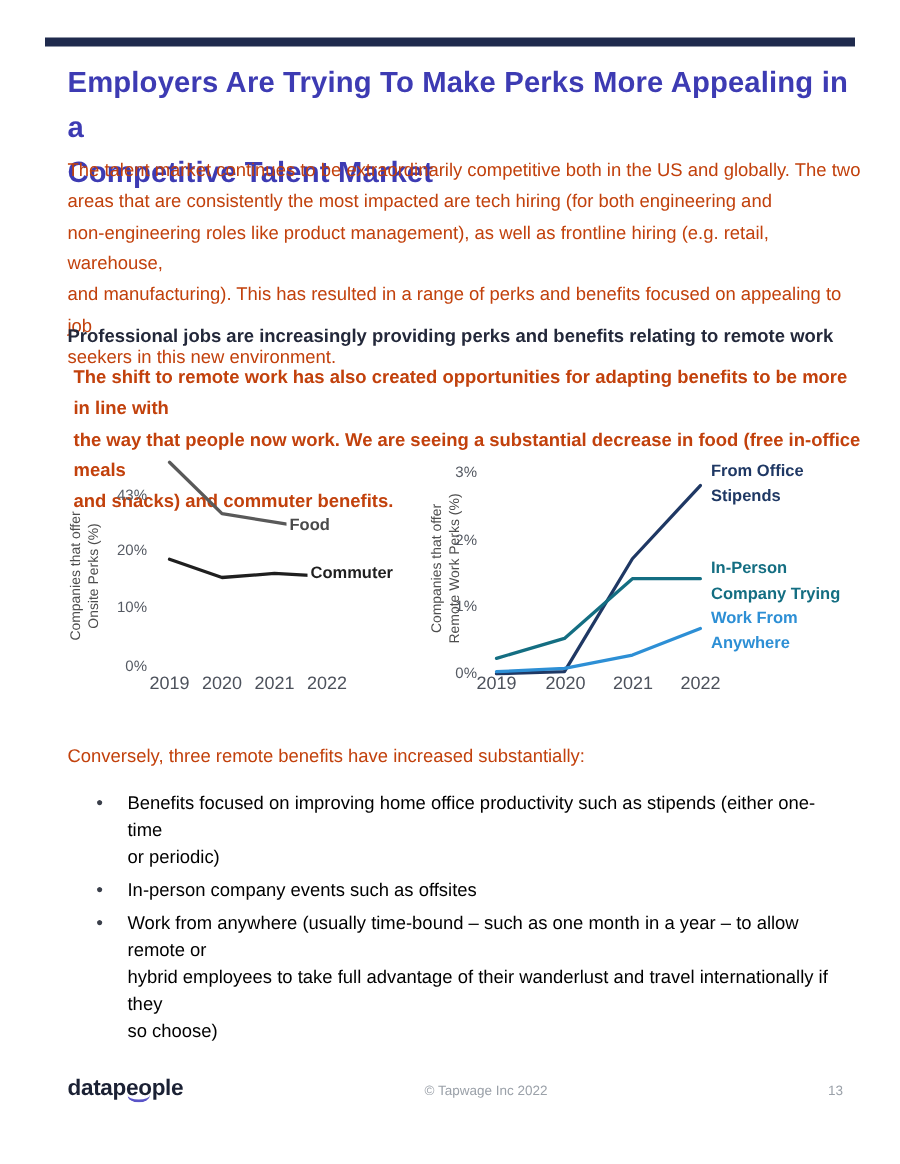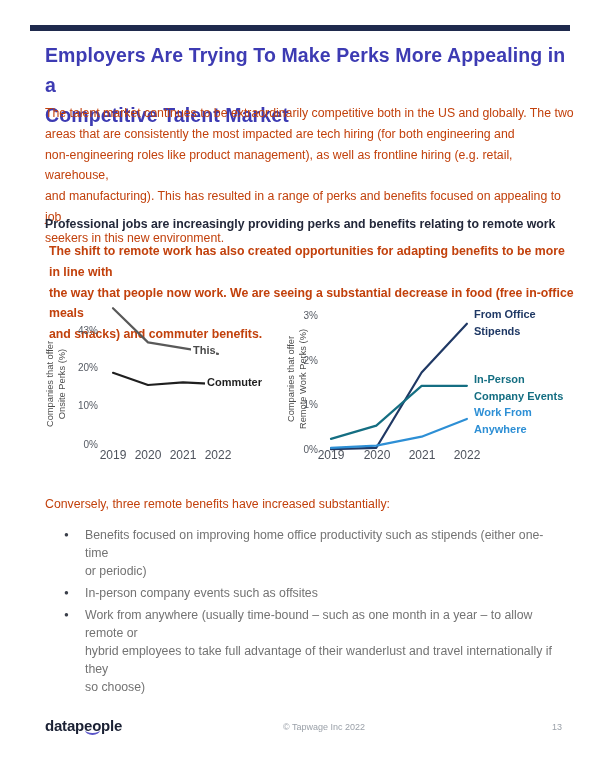--- a/index.html
+++ b/index.html
@@ -26,21 +26,21 @@
 
   .ytick { position:absolute; font-size:10px; color:#555a63; width:38px; text-align:right; }
   .xtick { position:absolute; font-size:12px; color:#4d525c; width:34px; text-align:center; top:150px; }
 
   .ylab { position:absolute; width:110px; text-align:center; font-size:9.3px; line-height:12px;
           color:#4d4d4d; transform:rotate(-90deg); }
 
   .slab { position:absolute; font-size:11px; font-weight:bold; line-height:17px; background:#fff; padding-left:2px; }
 
   ul.bullets { position:absolute; left:62px; top:526px; width:500px; margin:0; padding:0; list-style:none; }
-  ul.bullets li { position:relative; padding-left:23px; font-size:12.3px; color:#737373;
+  ul.bullets li { position:relative; padding-left:23px; font-size:12.3px; color:#000000;
                   line-height:18px; white-space:pre-line; margin-bottom:4px; }
   ul.bullets li::before { content:"\25CF"; position:absolute; left:2px; top:0px; font-size:8px; color:#3a3f4a; }
 
   .footer-logo { position:absolute; left:45px; top:717px; font-size:15px; font-weight:bold;
                  color:#1b2134; letter-spacing:-0.2px; }
   .logo-smile { position:absolute; left:40px; top:8px; width:15px; height:8px;
                 border-bottom:2.5px solid #5a54c8; border-radius:50%; }
   .footer-copy { position:absolute; left:0; right:0; top:722px; text-align:center; font-size:9px; color:#9ba1a9;padding-left:48px; }
   .footer-page { position:absolute; right:38px; top:722px; font-size:9px; color:#9ba1a9; }
 </style>
@@ -80,21 +80,21 @@
         <polyline points="73.0,10.2 108.0,44.4 143.0,50.1 178.0,55.8" fill="none" stroke="#595959" stroke-width="2.2" stroke-linejoin="round" stroke-linecap="round"></polyline>
         <polyline points="73.0,74.8 108.0,87.0 143.0,84.3 178.0,86.2" fill="none" stroke="#1f1f1f" stroke-width="2.2" stroke-linejoin="round" stroke-linecap="round"></polyline>
       </svg>
 
     <span class="xtick" style="left:56px;">2019</span>
     <span class="xtick" style="left:91px;">2020</span>
     <span class="xtick" style="left:126px;">2021</span>
     <span class="xtick" style="left:161px;">2022</span>
 
     <div class="slab" style="left:151px; top:44px; color:#4a4a4a;">
-      <div>This</div>
+      <div>Food</div>
     </div>
     <div class="slab" style="left:165px; top:76px; color:#1f1f1f;">
       <div>Commuter</div>
     </div>
   </div>
 
   <div class="chart chart-right">
     <div class="ylab" style="left:-43px; top:69px;">
       <div>Companies that offer</div>
       <div>Remote Work Perks (%)</div>
@@ -114,21 +114,21 @@
     <span class="xtick" style="left:75px;">2020</span>
     <span class="xtick" style="left:120px;">2021</span>
     <span class="xtick" style="left:165px;">2022</span>
 
     <div class="slab" style="left:187px; top:8px; color:#1f3864;">
       <div>From Office</div>
       <div>Stipends</div>
     </div>
     <div class="slab" style="left:187px; top:73px; color:#146e82;">
       <div>In-Person</div>
-      <div>Company Events</div>
+      <div>Company Trying</div>
     </div>
     <div class="slab" style="left:187px; top:106px; color:#2d8fd5;">
       <div>Work From</div>
       <div>Anywhere</div>
     </div>
   </div>
 
   <p class="para p3" style="margin:0;">Conversely, three remote benefits have increased substantially:</p>
 
   <ul class="bullets">

